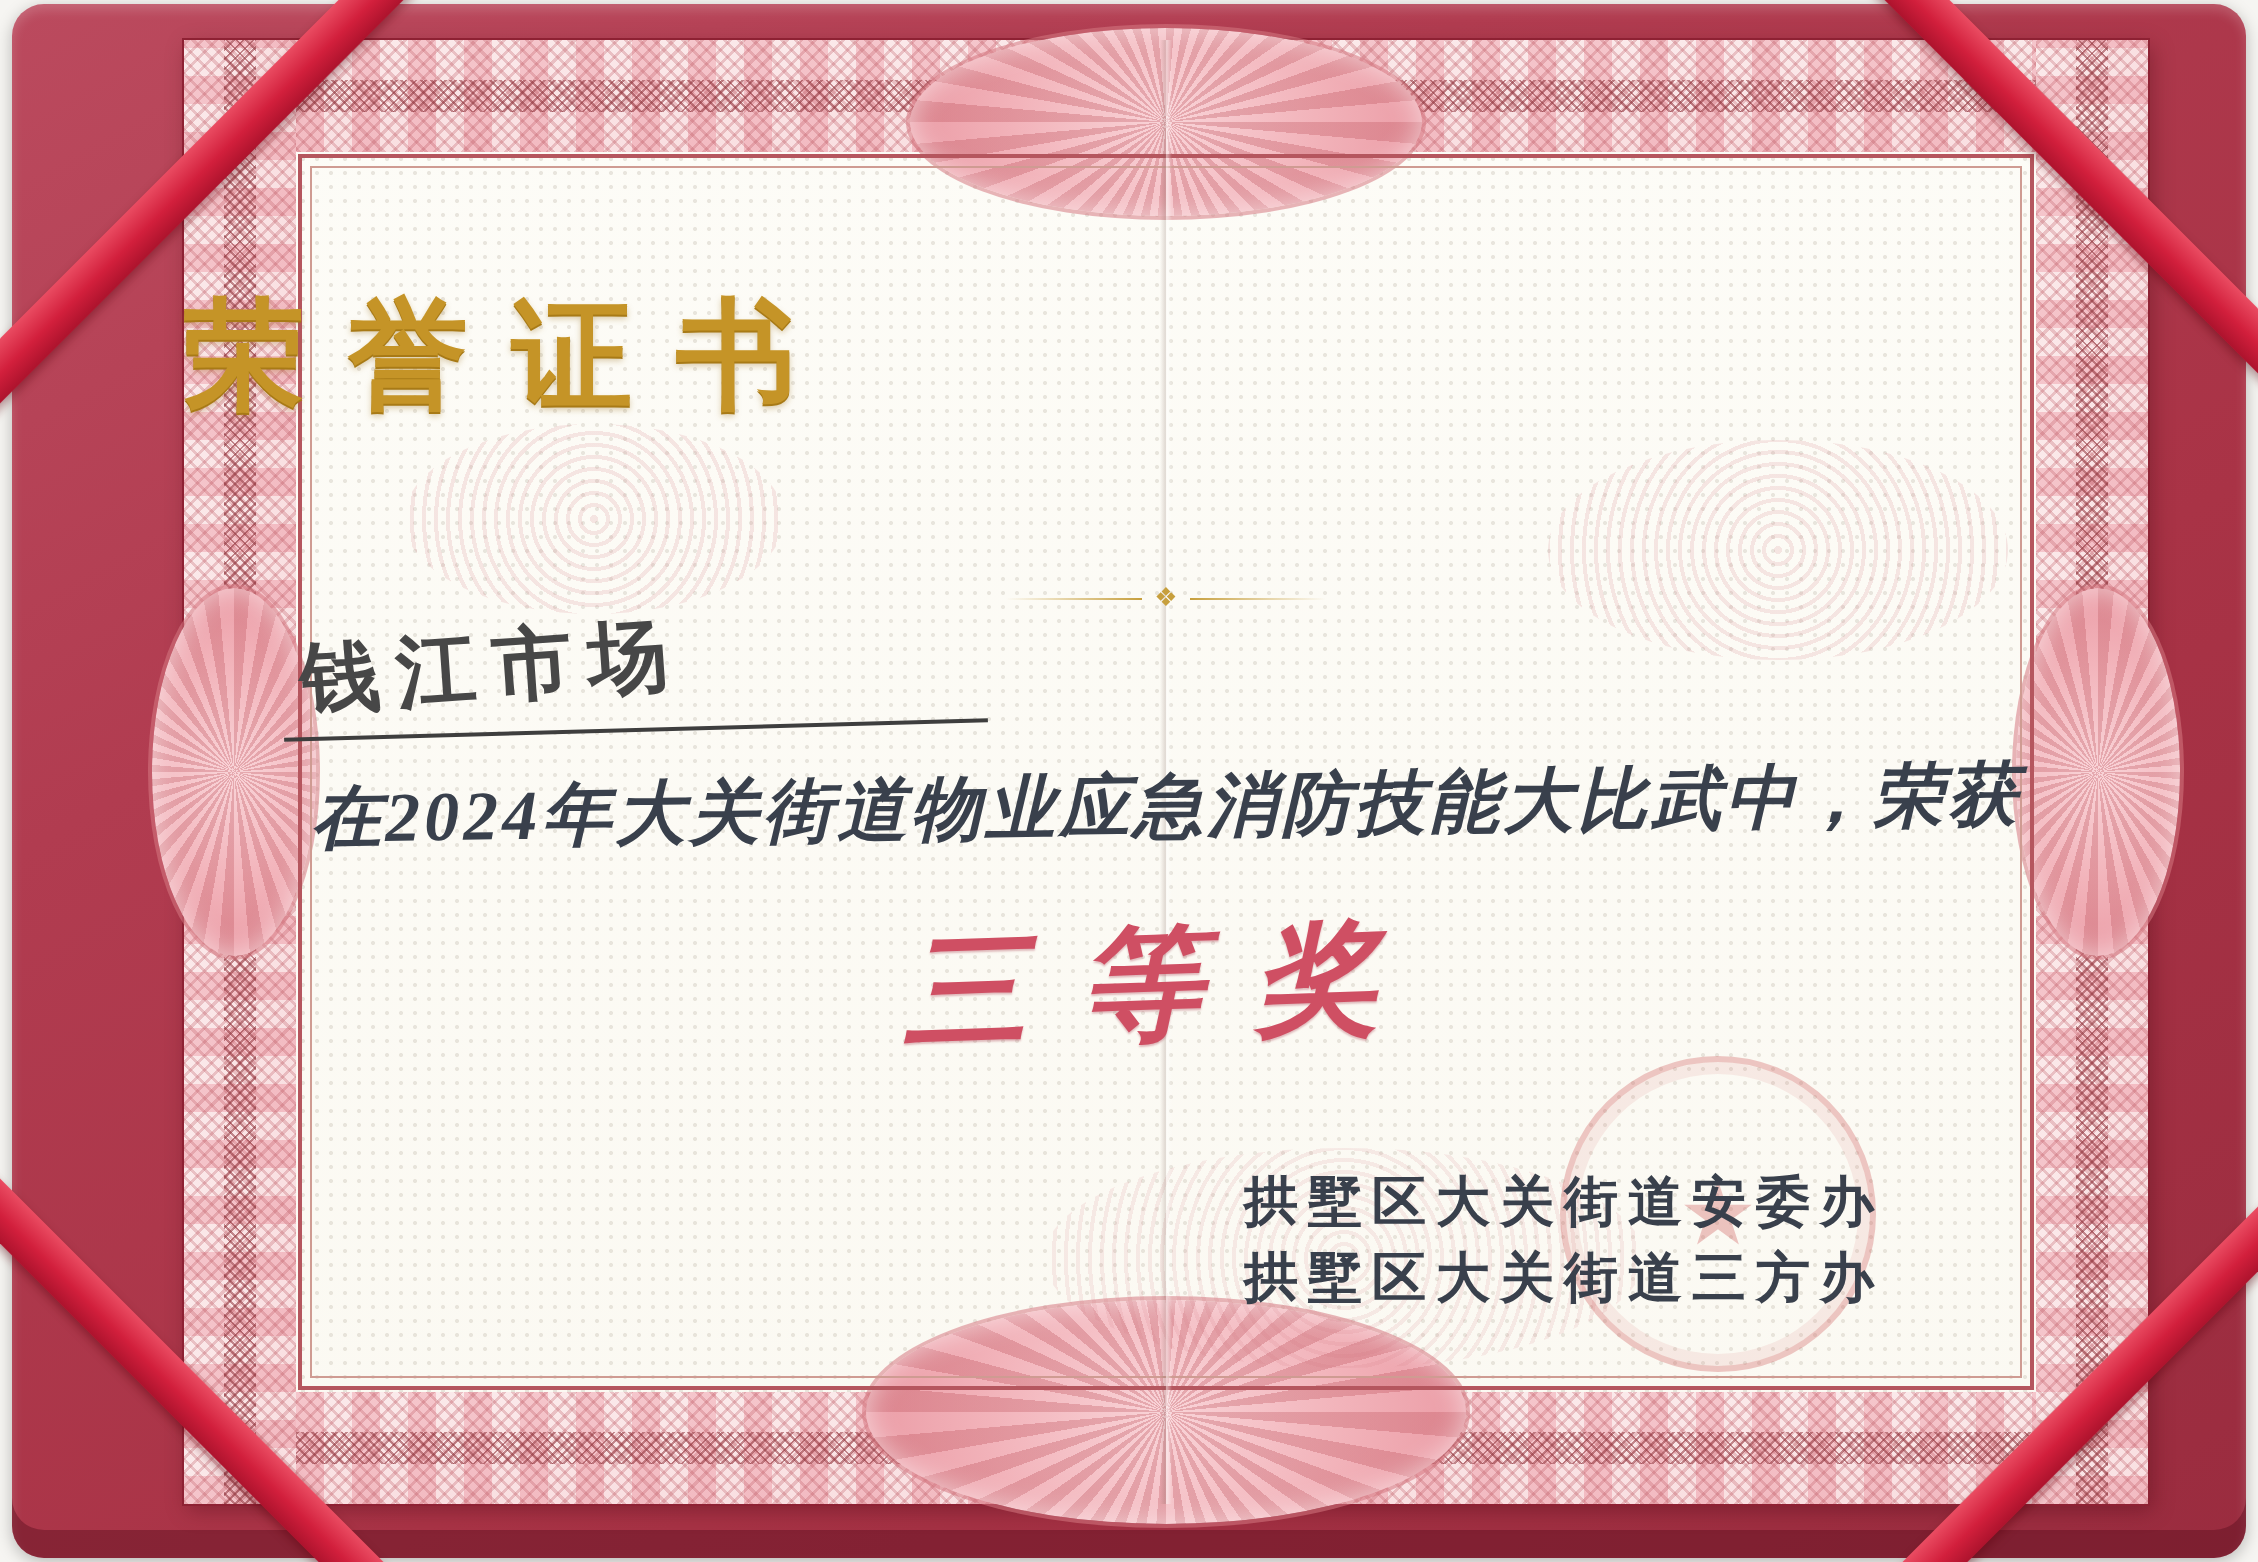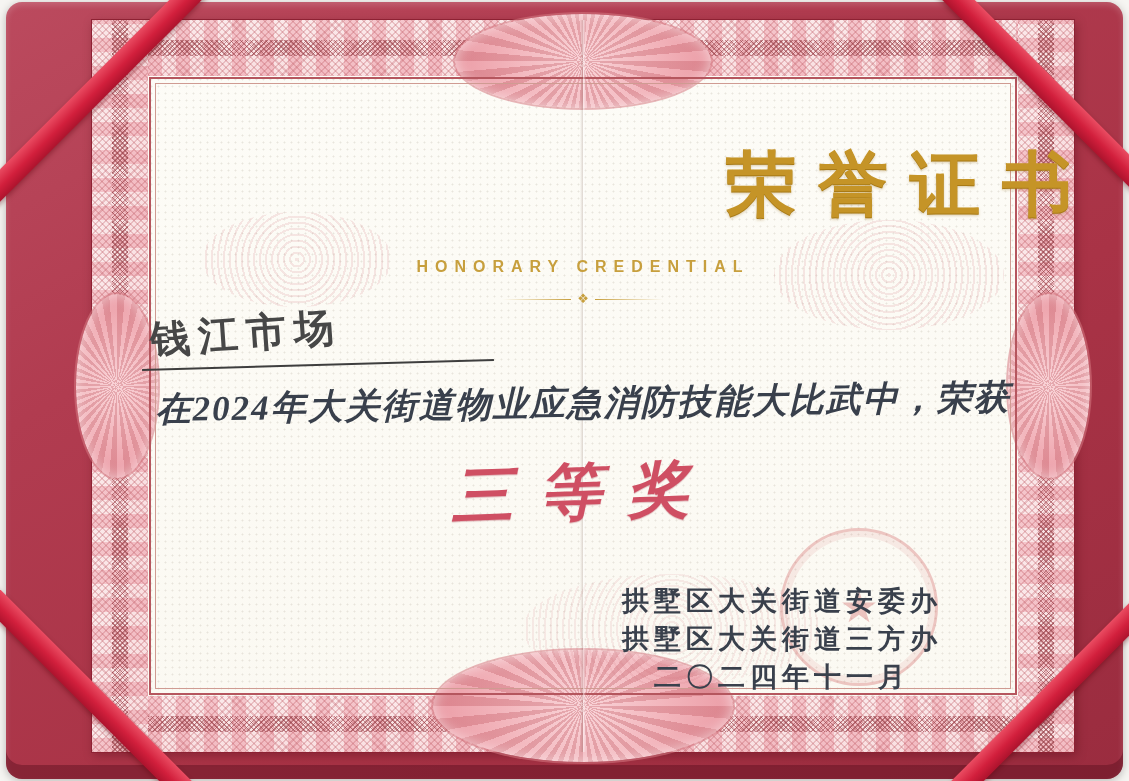--- a/index.html
+++ b/index.html
@@ -93,24 +93,23 @@
   .ribbon-tl { left:-94px; top:77px;  transform:rotate(-45deg); }
   .ribbon-tr { left:857px; top:74px;  transform:rotate(45deg); }
   .ribbon-bl { left:-97px; top:684px; transform:rotate(45deg); }
   .ribbon-br { left:865px; top:681px; transform:rotate(-45deg); }
 
   
   .content { position:absolute; inset:0; }
 
   .title {
     position:absolute; top:118px; left:0; width:100%;
-    text-align:right; font-size:70px; font-weight:900; letter-spacing:22px;
+    text-align:left; font-size:60px; font-weight:900; letter-spacing:22px;
     color:#c59427;
     text-shadow:0 1px 0 #a87a16, 0 2px 3px rgba(150,105,20,.35);
-    margin-left:20px;
   }
   .subtitle {
     position:absolute; top:238px; left:0; width:100%;
     text-align:center; font-family:"Liberation Sans", sans-serif;
     font-size:16px; font-weight:bold; letter-spacing:7px; color:#c79f3d;
   }
   .divider {
     position:absolute; top:272px; left:calc(50% - 80px); width:160px; height:14px;
     display:flex; align-items:center; justify-content:center; color:#c79f3d; font-size:13px;
   }
@@ -185,42 +184,40 @@
     <div class="swirl swirl-a"></div>
     <div class="swirl swirl-b"></div>
     <div class="swirl swirl-c"></div>
 
     <div class="fold"></div>
 
     <div class="content">
 
       <div class="title">荣誉证书</div>
 
-      <div class="subtitle">HONORARY CREDENTIAL</div>
 
       <div class="divider">
         <span>❖</span>
       </div>
 
       <div class="recipient">钱江市场</div>
       <div class="recipient-line"></div>
 
       <div class="body-line ink">在2024年大关街道物业应急消防技能大比武中，荣获</div>
 
       <div class="award">三等奖</div>
 
 
       <div class="seal">
         <span>★</span>
       </div>
 
       <div class="issuer-block ink">
         <div>拱墅区大关街道安委办</div>
         <div>拱墅区大关街道三方办</div>
-        <div>二〇二四年十一月</div>
       </div>
 
     </div>
   </div>
 
   <div class="ribbon ribbon-tl"></div>
   <div class="ribbon ribbon-tr"></div>
   <div class="ribbon ribbon-bl"></div>
   <div class="ribbon ribbon-br"></div>
 

